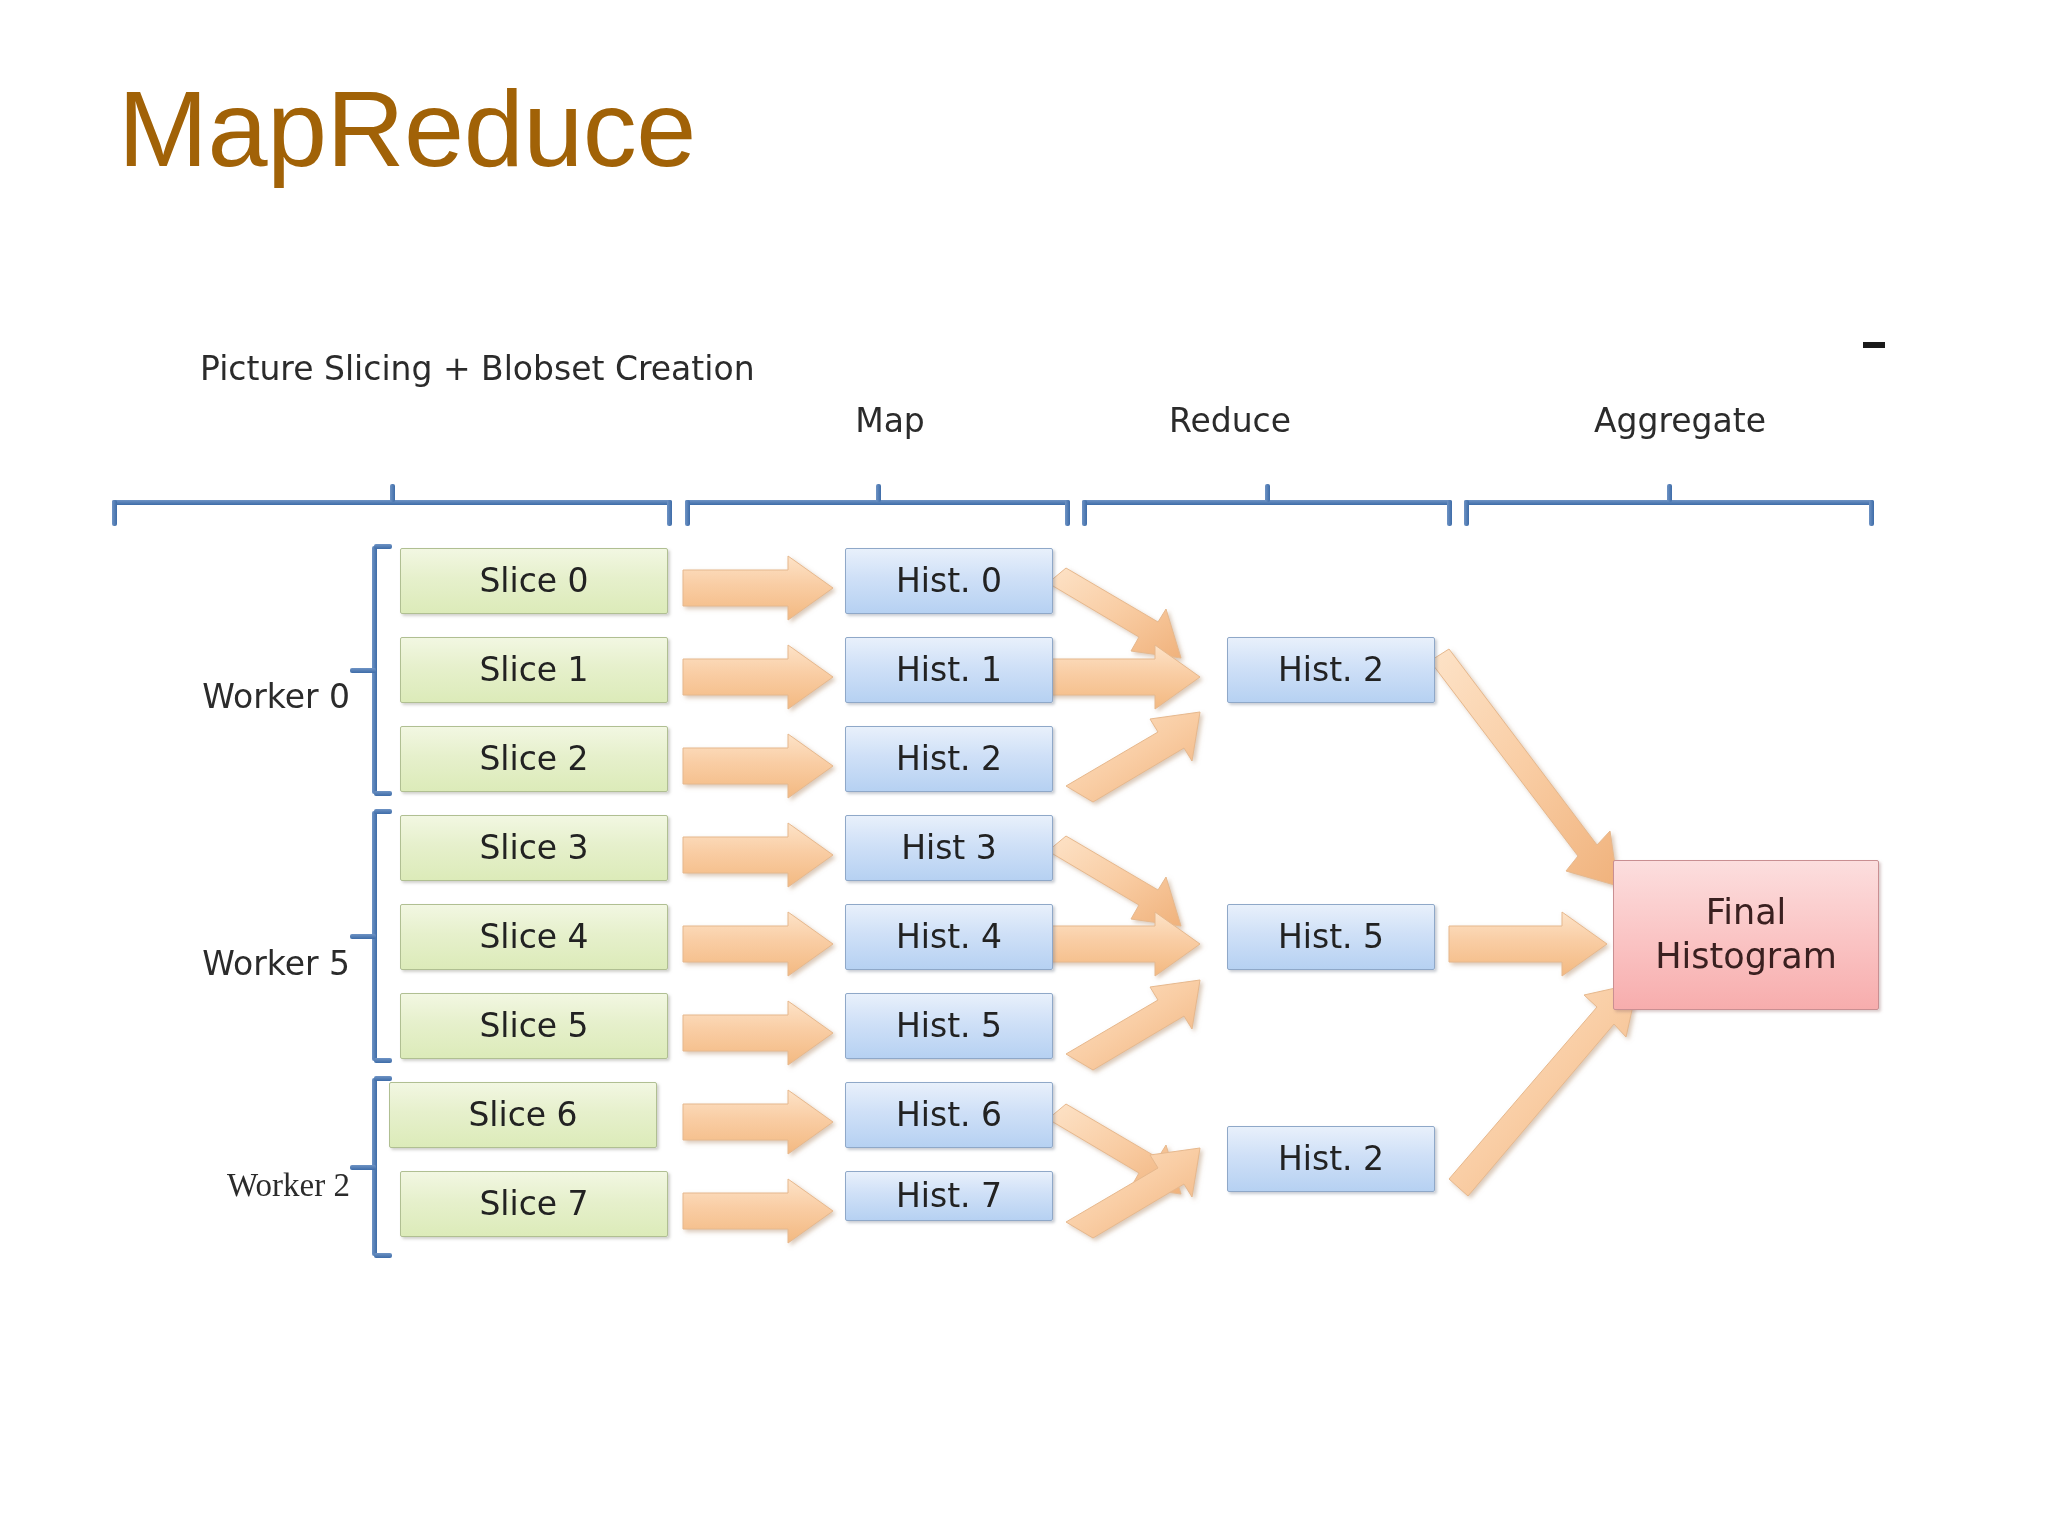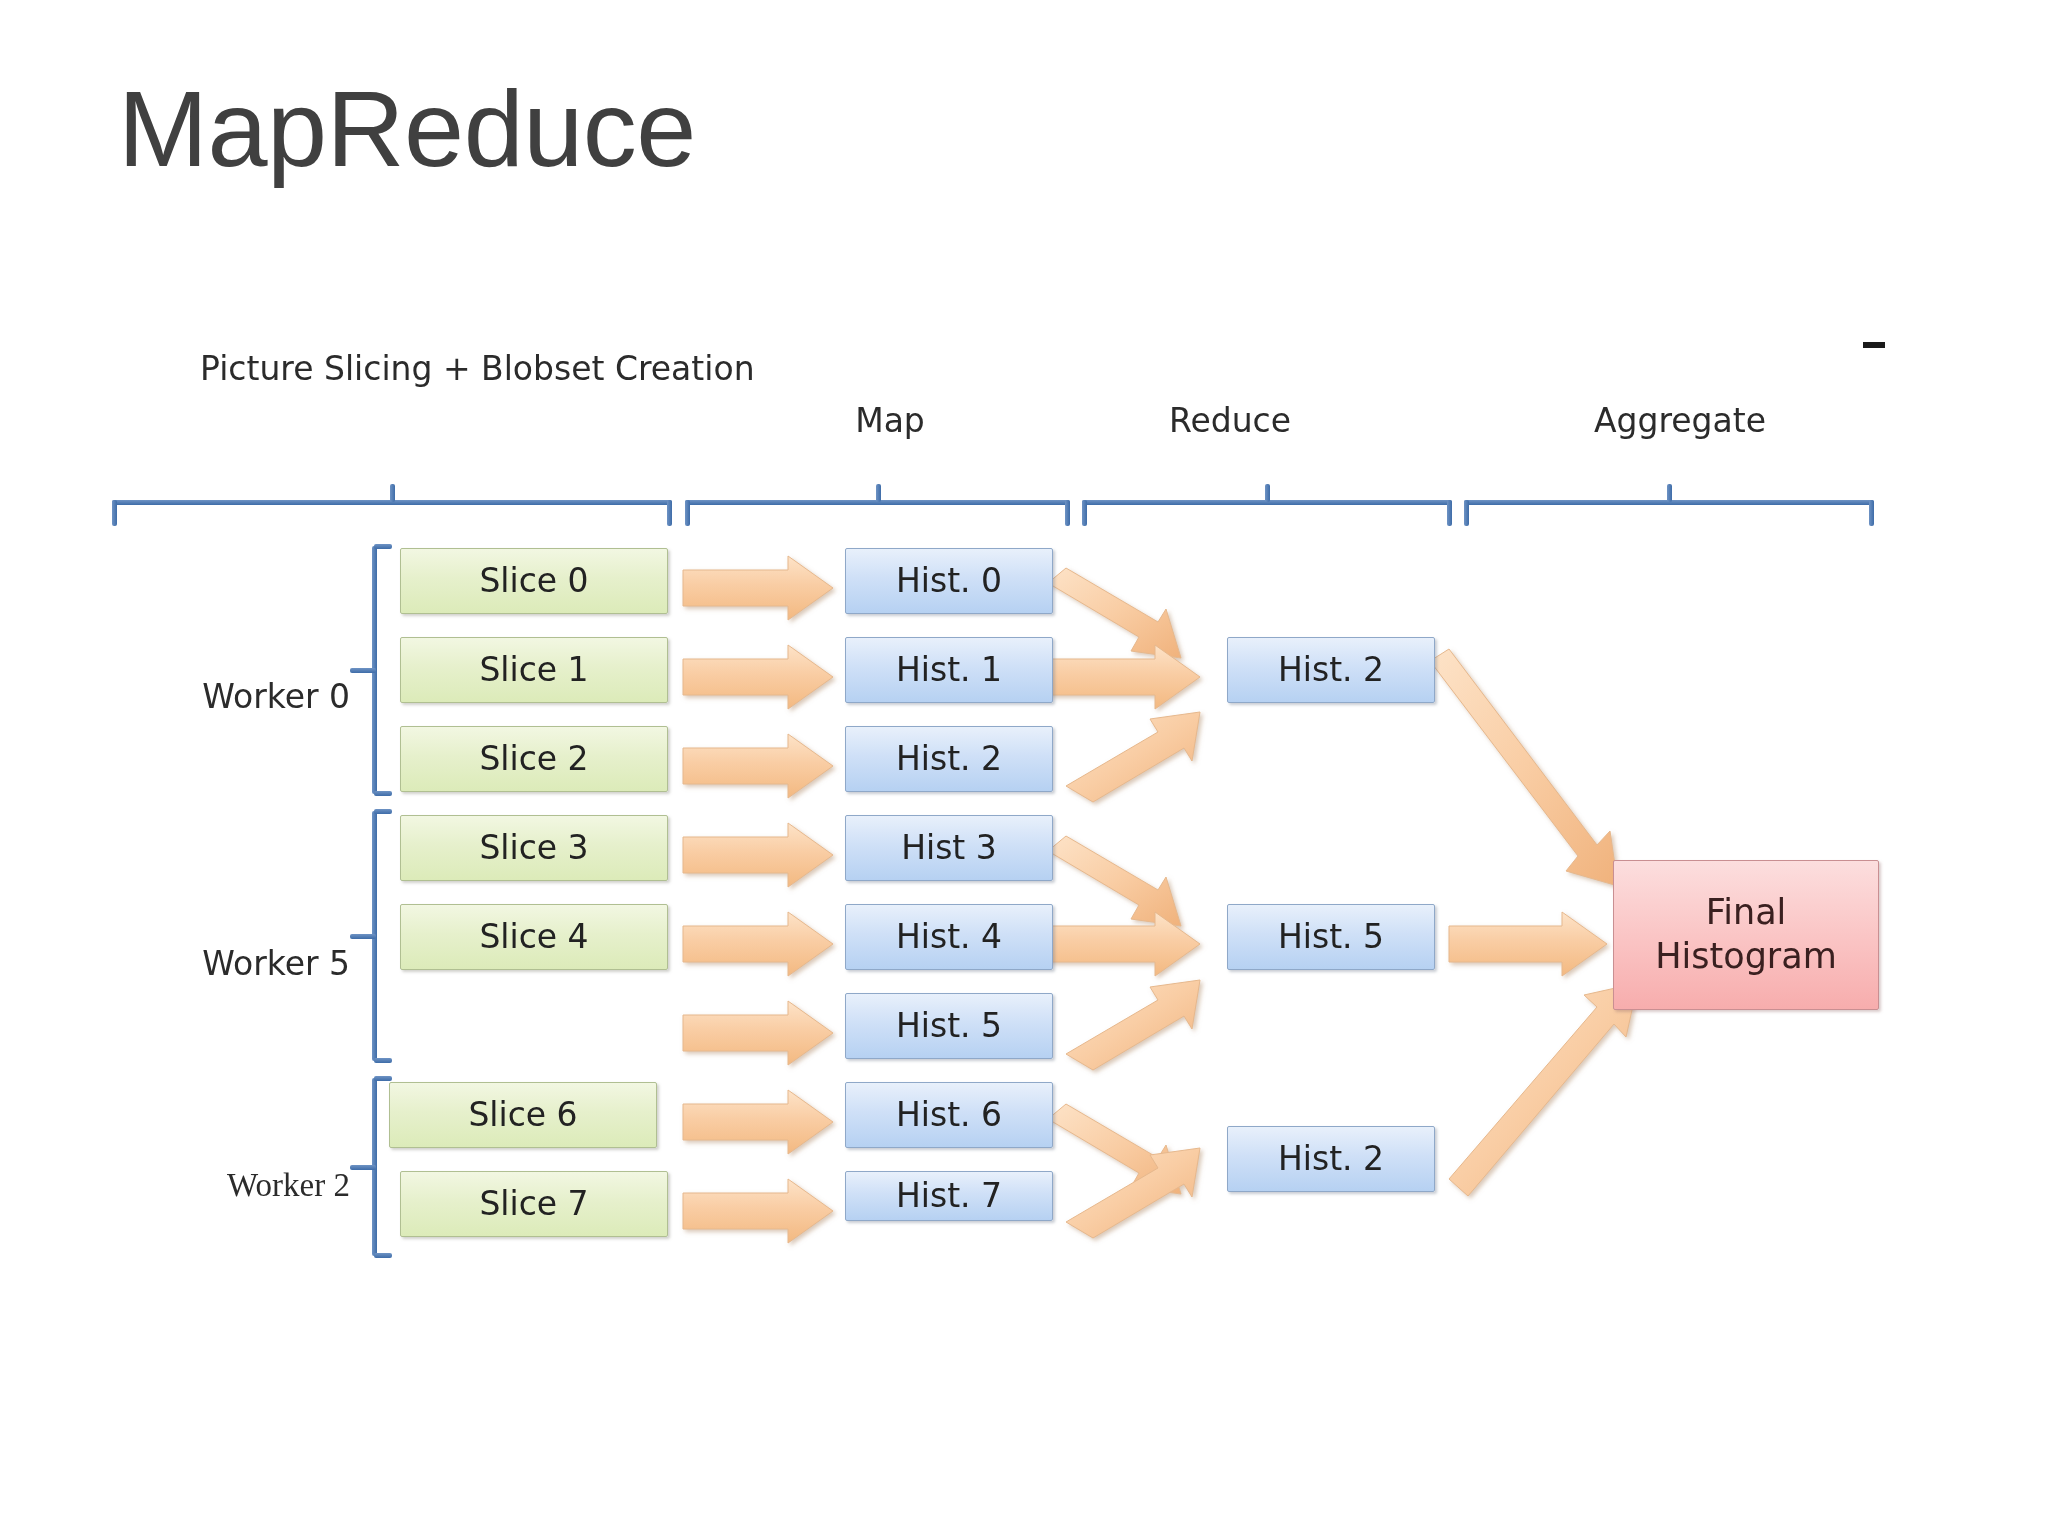--- a/index.html
+++ b/index.html
@@ -23,21 +23,21 @@
     background: #ffffff;
   }
 
   
   #title {
     position: absolute;
     left: 118px;
     top: 72px;
     font-size: 108px;
     line-height: 1.05;
-    color: #404040;
+    color: #a16207;
     font-family: "Liberation Sans", sans-serif;
     font-weight: 400;
     letter-spacing: -0.5px;
     white-space: nowrap;
   }
 
   
   .stage-header {
     position: absolute;
     text-align: center;
@@ -306,20 +306,21 @@
 
       <polygon points="1449,1179 1597,1007 1584,995 1638,983 1626,1037 1614,1024 1468,1196" fill="url(#agD)" stroke="#e6b88d" stroke-width="1"></polygon>
     </g>
   </svg>
 
   <div class="node slice" style="left:400px; top:548px; width:268px; height:66px;">Slice 0</div>
   <div class="node slice" style="left:400px; top:637px; width:268px; height:66px;">Slice 1</div>
   <div class="node slice" style="left:400px; top:726px; width:268px; height:66px;">Slice 2</div>
   <div class="node slice" style="left:400px; top:815px; width:268px; height:66px;">Slice 3</div>
   <div class="node slice" style="left:400px; top:904px; width:268px; height:66px;">Slice 4</div>
+  <div class="node slice" style="left:400px; top:993px; width:268px; height:66px;">Slice 5</div>
   <div class="node slice" style="left:389px; top:1082px; width:268px; height:66px;">Slice 6</div>
   <div class="node slice" style="left:400px; top:1171px; width:268px; height:66px;">Slice 7</div>
 
   <div class="node hist" style="left:845px; top:548px; width:208px; height:66px;">Hist. 0</div>
   <div class="node hist" style="left:845px; top:637px; width:208px; height:66px;">Hist. 1</div>
   <div class="node hist" style="left:845px; top:726px; width:208px; height:66px;">Hist. 2</div>
   <div class="node hist" style="left:845px; top:815px; width:208px; height:66px;">Hist 3</div>
   <div class="node hist" style="left:845px; top:904px; width:208px; height:66px;">Hist. 4</div>
   <div class="node hist" style="left:845px; top:993px; width:208px; height:66px;">Hist. 5</div>
   <div class="node hist" style="left:845px; top:1082px; width:208px; height:66px;">Hist. 6</div>

